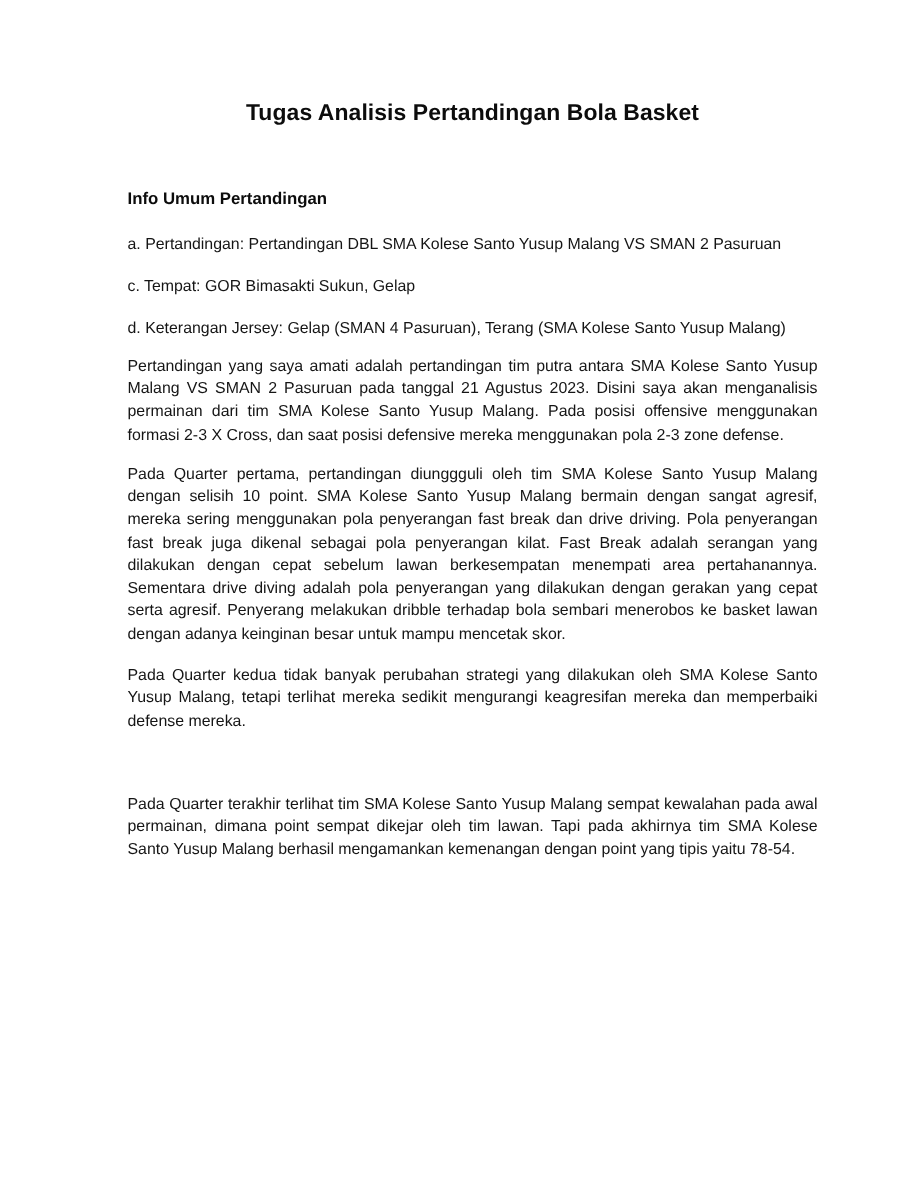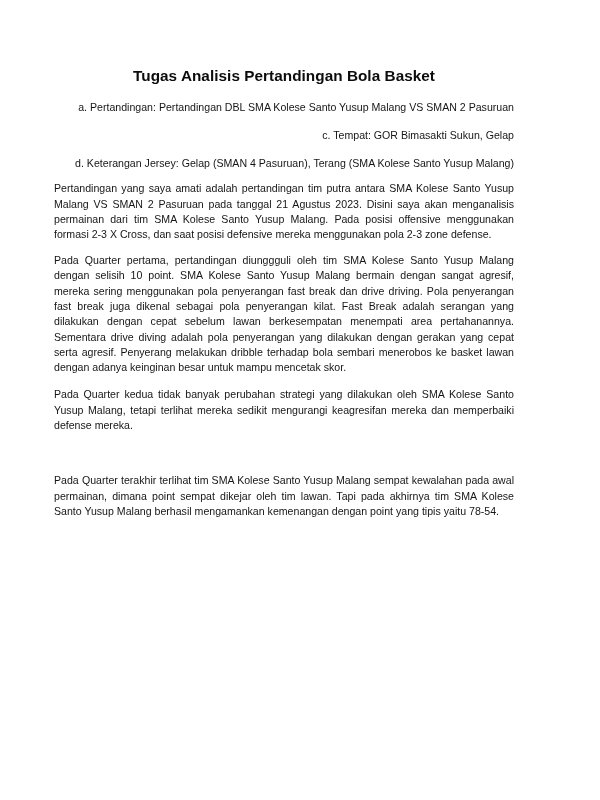--- a/index.html
+++ b/index.html
@@ -20,21 +20,21 @@
     position: relative;
     width: 600px;
     height: 800px;
     background: #ffffff;
     box-sizing: border-box;
     padding: 0;
   }
 
   .content {
     position: absolute;
-    left: 54px;
+    left: 85px;
     top: 0;
     width: 460px;
   }
 
   .doc-title {
     margin: 0;
     padding: 0;
     font-size: 15.3px;
     font-weight: bold;
     text-align: center;
@@ -58,21 +58,21 @@
     margin-top: 41px;
   }
 
   .heading-analisis {
     margin-top: 44px;
   }
 
   .info-item {
     font-size: 10.6px;
     line-height: 1.34;
-    text-align: right;
+    text-align: left;
     color: #151515;
     margin-top: 14px;
   }
 
   .info-item:first-of-type {
     margin-top: 15px;
   }
 
   .para {
     font-size: 10.6px;
@@ -96,20 +96,21 @@
   }
 </style>
 </head>
 <body>
 
 <div class="page">
   <div class="content">
 
     <h1 class="doc-title">Tugas Analisis Pertandingan Bola Basket</h1>
 
+    <h2 class="section-heading heading-info">Info Umum Pertandingan</h2>
 
     <p class="info-item">a. Pertandingan: Pertandingan DBL SMA Kolese Santo Yusup Malang VS SMAN 2 Pasuruan</p>
 
 
     <p class="info-item">c. Tempat: GOR Bimasakti Sukun, Gelap</p>
 
     <p class="info-item">d. Keterangan Jersey: Gelap (SMAN 4 Pasuruan), Terang (SMA Kolese Santo Yusup Malang)</p>
 
 
     <p class="para first">Pertandingan yang saya amati adalah pertandingan tim putra antara SMA Kolese Santo Yusup Malang VS SMAN 2 Pasuruan pada tanggal 21 Agustus 2023. Disini saya akan menganalisis permainan dari tim SMA Kolese Santo Yusup Malang. Pada posisi offensive menggunakan formasi 2-3 X Cross, dan saat posisi defensive mereka menggunakan pola 2-3 zone defense.</p>

